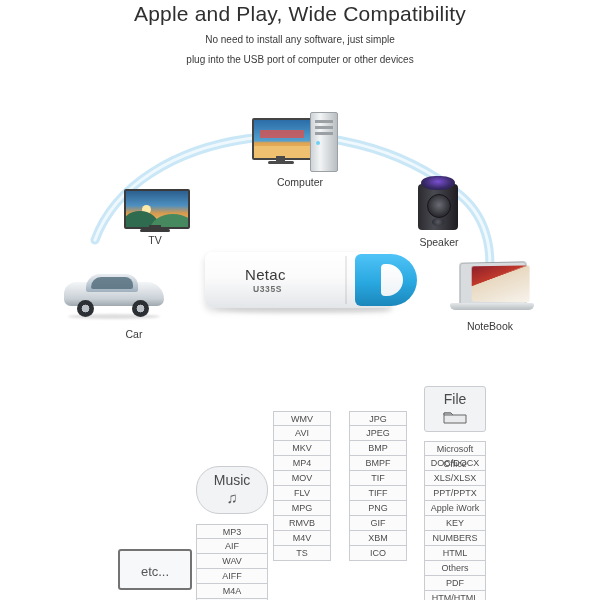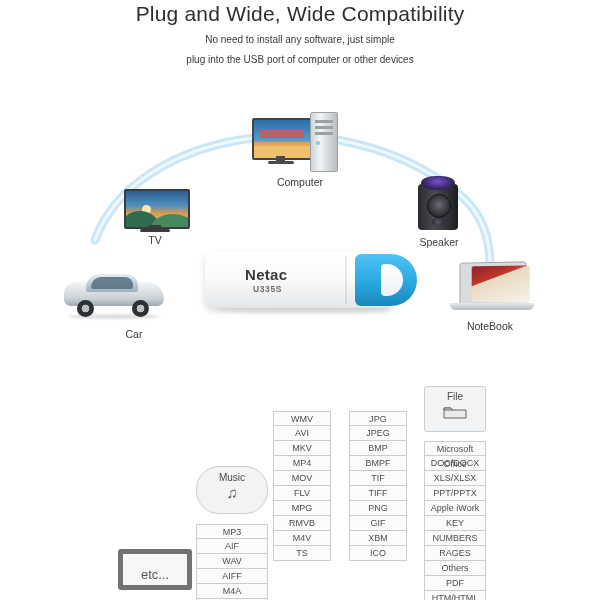--- a/index.html
+++ b/index.html
@@ -209,21 +209,21 @@
     background: linear-gradient(180deg,#4fc3f7 0%,#29a8e0 55%,#1b87bb 100%);
     border-radius: 6px 26px 26px 6px;
   }
   .usb .cap-inner {
     position:absolute; left:176px; top:12px; width:22px; height:32px;
     background: linear-gradient(180deg,#ffffff,#eef3f6);
     border-radius: 4px 16px 16px 4px;
   }
   .usb .brand {
     position:absolute; left:40px; top:14px;
-    font-size: 15px; color:#3b3b3b; font-weight:700; letter-spacing:.3px;
+    font-size: 15px; color:#3b3b3b; font-weight:400; letter-spacing:.3px;
   }
   .usb .model {
     position:absolute; left:48px; top:32px;
     font-size: 8.5px; color:#6d6d6d; letter-spacing:.6px;font-weight:bold;
   }
   .usb .seam {
     position:absolute; left:140px; top:4px; width:2px; height:48px;
     background: rgba(0,0,0,.08);
   }
   .usb .shadow {
@@ -234,52 +234,52 @@
   
   .fmt-col { position: absolute; }
   .fmt-head {
     border: 1px solid #c9cdd1;
     background: #f2f3f5;
     color: #4a4a4a;
     text-align: center;
     box-sizing: border-box;
     border-radius: 3px;
   }
-  .fmt-head .hlabel { font-size: 10px; }
+  .fmt-head .hlabel { font-size: 14px; }
   .fmt-head .hicon { font-size: 15px; line-height: 1; margin-top: 2px; color:#555; }
   .fmt-cell {
     border: 1px solid #c9cdd1;
     border-top: none;
     background: #fbfbfc;
     font-size: 9px;
     color: #4d4d4d;
     height: 15px;
     line-height: 15px;
     text-align: center;
     box-sizing: border-box;
   }
   .fmt-cell.first { border-top: 1px solid #c9cdd1; }
   .etc {
     position: absolute;
-    border: 5px solid #737373;
+    border: 2px solid #737373;
     background: #f7f8f9;
     border-radius: 3px;
     text-align: center;
     color: #555;
     font-size: 13px;
     box-sizing: border-box;
   }
   .music-note { font-size: 14px; color: #555; }
 </style>
 </head>
 <body>
 
 <div id="page">
 
-  <div class="title">Plug and Wide, Wide Compatibility</div>
+  <div class="title">Apple and Play, Wide Compatibility</div>
   <div class="sub1">No need to install any software, just simple</div>
   <div class="sub2">plug into the USB port of computer or other devices</div>
 
   <svg class="arc-svg" viewBox="0 0 520 230">
     <path d="M55 120 C 95 10, 300 -25, 420 75 C 450 100, 455 140, 445 170" fill="none" stroke="#bfe3f5" stroke-width="9" stroke-linecap="round" opacity="0.85"></path>
     <path d="M55 120 C 95 10, 300 -25, 420 75 C 450 100, 455 140, 445 170" fill="none" stroke="#ffffff" stroke-width="3" stroke-linecap="round" opacity="0.7"></path>
   </svg>
 
   <div class="tv">
     <div class="screen">
@@ -402,20 +402,20 @@
       </div>
     </div>
     <div style="height:9px;"></div>
     <div class="fmt-cell first">Microsoft Office</div>
     <div class="fmt-cell">DOC/DOCX</div>
     <div class="fmt-cell">XLS/XLSX</div>
     <div class="fmt-cell">PPT/PPTX</div>
     <div class="fmt-cell">Apple iWork</div>
     <div class="fmt-cell">KEY</div>
     <div class="fmt-cell">NUMBERS</div>
-    <div class="fmt-cell">RAGES</div>
+    <div class="fmt-cell">HTML</div>
     <div class="fmt-cell">Others</div>
     <div class="fmt-cell">PDF</div>
     <div class="fmt-cell">HTM/HTML</div>
 
   </div>
 
 </div>
 
 </body></html>

